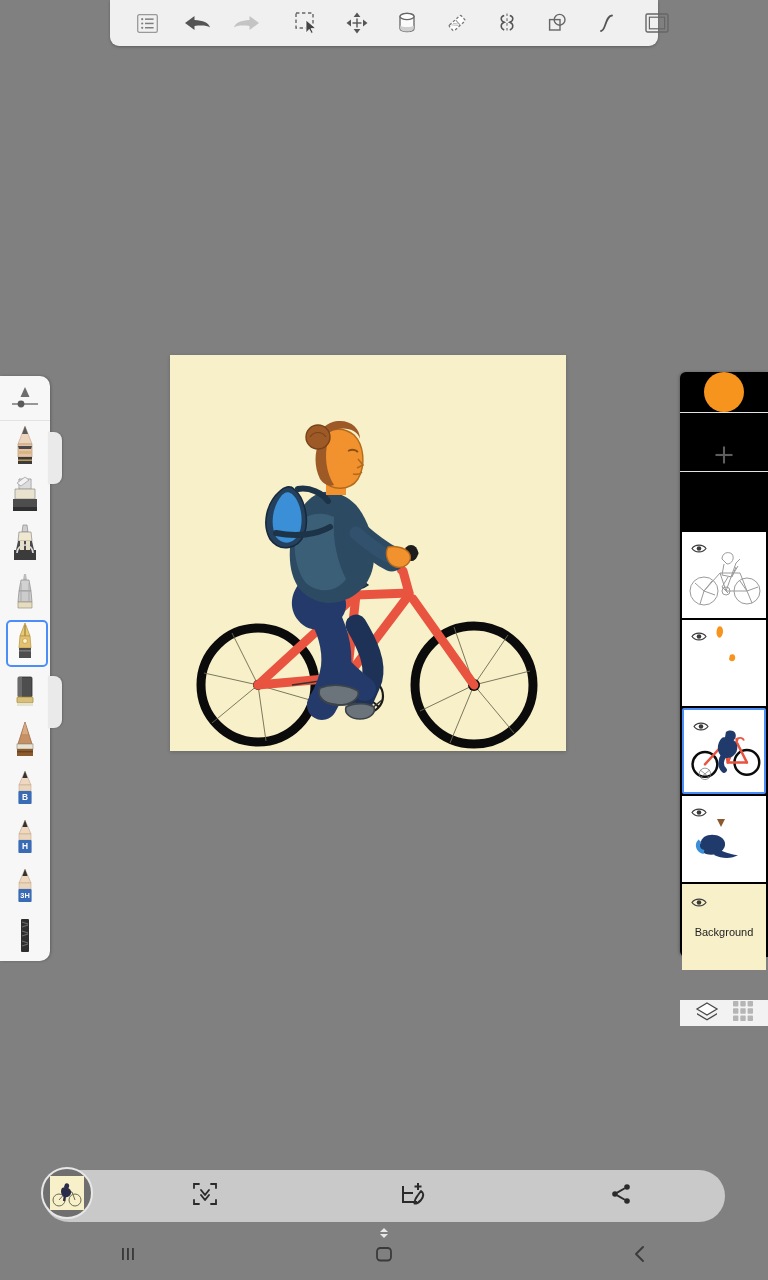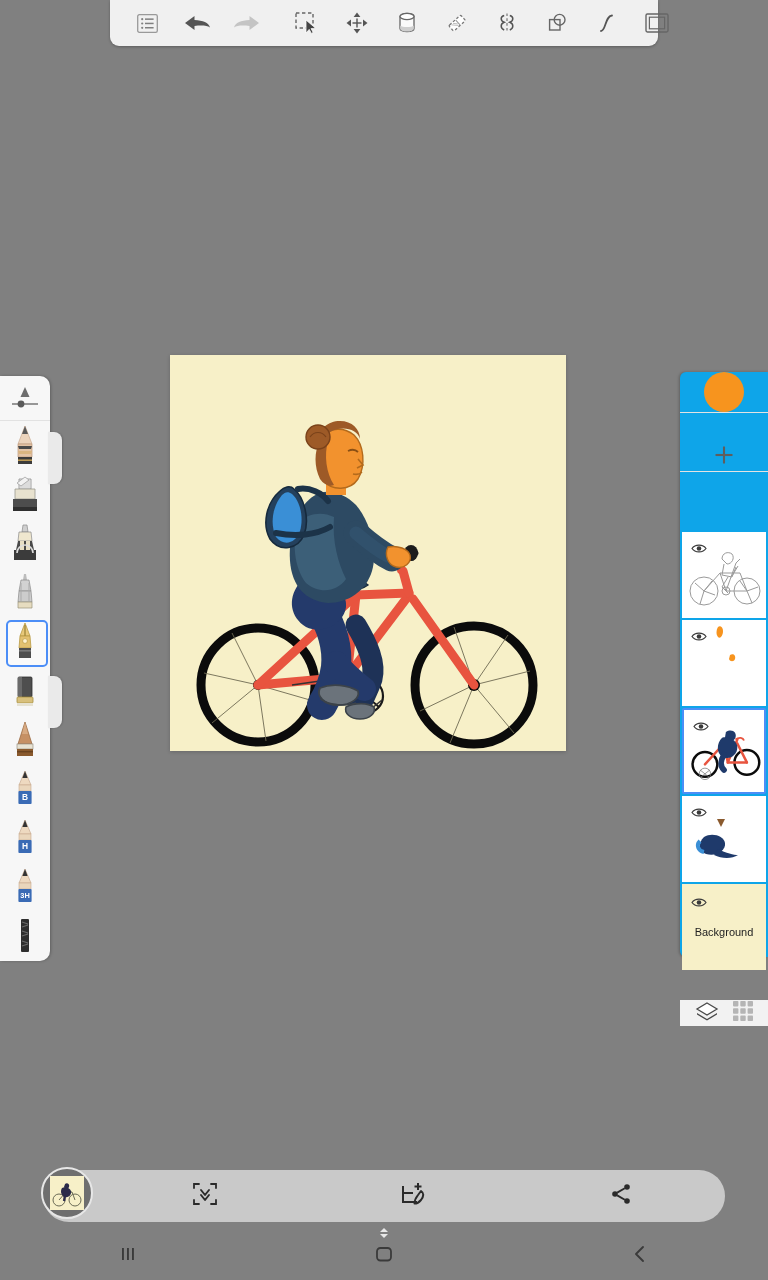--- a/index.html
+++ b/index.html
@@ -101,21 +101,21 @@
     box-shadow: 0 1px 4px rgba(0,0,0,0.20);
     z-index: 5;
   }
   .canvas-wrap svg { display: block; width: 100%; height: 100%; }
 
   
   .right-panel {
     position: absolute;
     right: 0; top: 372px;
     width: 88px; height: 585px;
-    background: #0ea5e9;
+    background: #000000;
     border-top-left-radius: 6px;
     border-bottom-left-radius: 6px;
     box-shadow: -1px 0 3px rgba(0,0,0,0.25);
     display: flex; flex-direction: column;
     z-index: 25;
     gap: 30px;
   }
   .rp-color {
     height: 55px;
     display: flex; align-items: center; justify-content: center;

